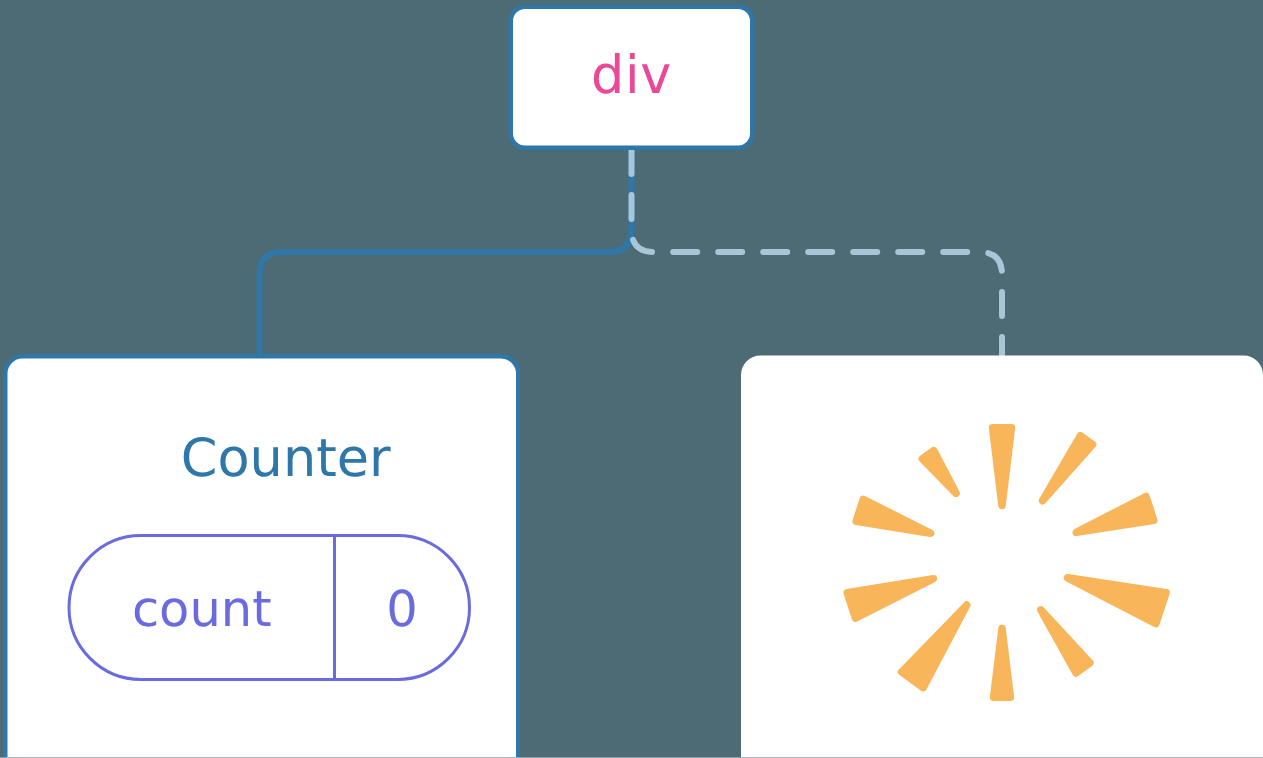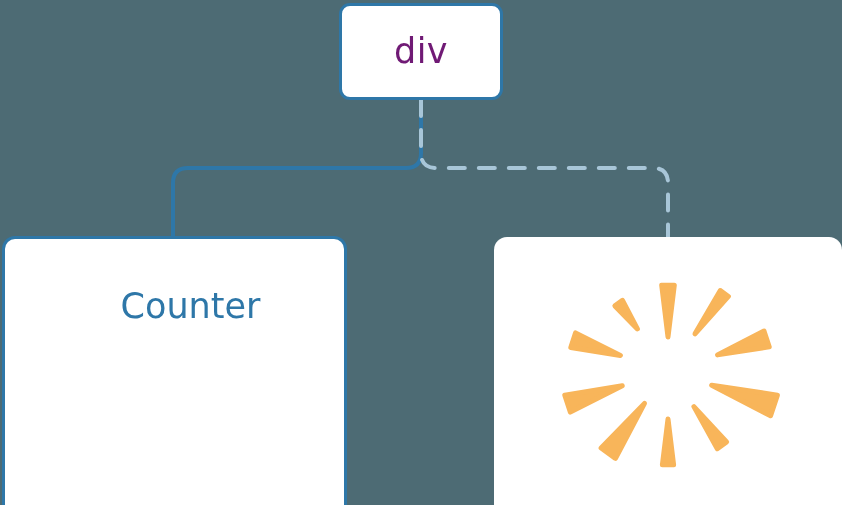--- a/index.html
+++ b/index.html
@@ -36,21 +36,21 @@
     width: 164px;
     height: 97px;
     border: 3px solid #2e77a8;
     border-radius: 11px;
     display: flex;
     align-items: center;
     justify-content: center;
   }
   #node-div .node-title {
     font-size: 35px;
-    color: #701a75;
+    color: #ec4899;
     letter-spacing: 0.5px;
     line-height: 1;
   }
   #node-counter {
     left: 2px;
     top: 236px;
     width: 345px;
     height: 269px;
     border: 3px solid #2e77a8;
     border-radius: 13px;
@@ -127,20 +127,24 @@
     <path d="M 421 100 L 421 153 Q 421 168 406 168 L 188 168 Q 173 168 173 183 L 173 238" fill="none" stroke="#2e77a8" stroke-width="4" stroke-linecap="round"></path>
     <path d="M 421 100 L 421 153 Q 421 168 436 168 L 653 168 Q 668 168 668 183 L 668 238" fill="none" stroke="#a8c6d8" stroke-width="4" stroke-linecap="round" stroke-dasharray="16 14"></path>
   </svg>
 
   <div class="node" id="node-div">
     <span class="node-title">div</span>
   </div>
 
   <div class="node" id="node-counter">
     <span class="node-title">Counter</span>
+    <div class="state-pill">
+      <span class="pill-key">count</span>
+      <span class="pill-value">0</span>
+    </div>
   </div>
 
   <div class="node" id="node-burst">
     <svg class="burst-svg" id="burst-svg" viewBox="0 0 348 268" xmlns="http://www.w3.org/2000/svg">
         <path d="M 174.0 100.0 L 167.7 48.2 L 180.3 48.2 Z" fill="#f8b55a" stroke="#f8b55a" stroke-width="5" stroke-linejoin="round"></path>
         <path d="M 201.0 96.8 L 226.3 53.5 L 234.4 59.4 Z" fill="#f8b55a" stroke="#f8b55a" stroke-width="5" stroke-linejoin="round"></path>
         <path d="M 223.5 117.9 L 270.0 94.0 L 275.2 109.9 Z" fill="#f8b55a" stroke="#f8b55a" stroke-width="5" stroke-linejoin="round"></path>
         <path d="M 217.7 148.2 L 283.4 158.1 L 276.6 178.8 Z" fill="#f8b55a" stroke="#f8b55a" stroke-width="5" stroke-linejoin="round"></path>
         <path d="M 199.9 169.6 L 232.6 204.9 L 223.3 211.7 Z" fill="#f8b55a" stroke="#f8b55a" stroke-width="5" stroke-linejoin="round"></path>
         <path d="M 174.0 182.0 L 179.6 227.8 L 168.4 227.8 Z" fill="#f8b55a" stroke="#f8b55a" stroke-width="5" stroke-linejoin="round"></path>

